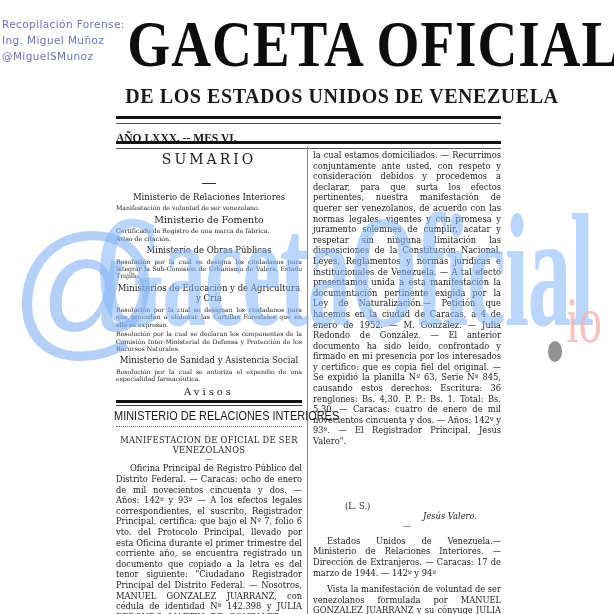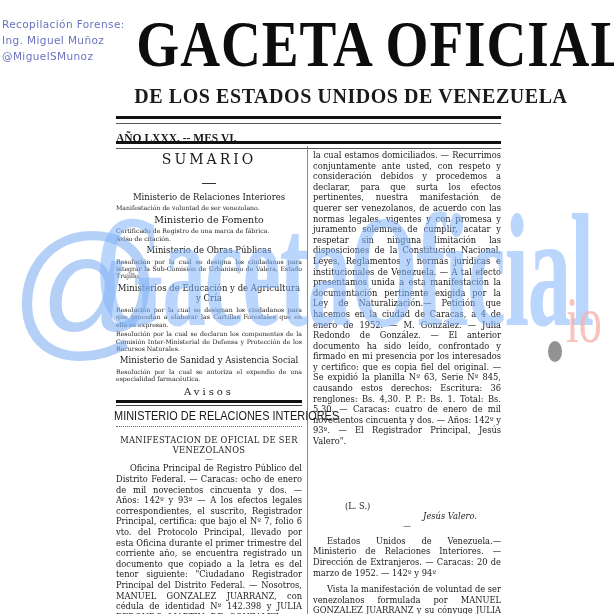--- a/index.html
+++ b/index.html
@@ -8,21 +8,21 @@
     background: #ffffff; color: #1a1a1a;
     font-family: "DejaVu Serif", "Liberation Serif", serif;
   }
   .credit {
     position: absolute; left: 2px; top: 16px; z-index: 5;
     font-family: "DejaVu Sans", "Liberation Sans", sans-serif;
     font-weight: normal; font-size: 10.5px; line-height: 16px;
     color: #6a72c0; letter-spacing: 0.4px;
   }
   .masthead {
-    position: absolute; left: 121px; top: 8px; width: 382px; text-align: center;
+    position: absolute; left: 112px; top: 8px; width: 382px; text-align: center;
   }
   .title {
     font-family: "Liberation Serif", "DejaVu Serif", serif;
     font-weight: bold; font-size: 60px; line-height: 68px; letter-spacing: 1px;
     transform: scaleX(0.92) scaleY(1.08); transform-origin: center top;
     color: #0d0d0d; white-space: nowrap;
   }
   .subtitle {
     font-family: "Liberation Serif", serif; font-weight: bold;
     font-size: 21.5px; line-height: 24px; margin-top: 8px; letter-spacing: 0.6px;
@@ -140,21 +140,21 @@
   <p class="ind">Oficina Principal de Registro Público del Distrito Federal. — Caracas: ocho de enero de mil novecientos cincuenta y dos. — Años: 142º y 93º — A los efectos legales correspondientes, el suscrito, Registrador Principal, certifica: que bajo el Nº 7, folio 6 vto. del Protocolo Principal, llevado por esta Oficina durante el primer trimestre del corriente año, se encuentra registrado un documento que copiado a la letra es del tenor siguiente: "Ciudadano Registrador Principal del Distrito Federal. — Nosotros, MANUEL GONZALEZ JUARRANZ, con cédula de identidad Nº 142.398 y JULIA REDONDO MARTIN DE GONZALEZ, con cédula de identidad Nº 142.302, nacidos ambos en Madrid (España), el día 5 de abril de 1915 y el 30 de julio de 1925, respectivamente, mayores de edad según la legislación de nuestro país, hijo legítimo el primero de Juan González López y de Antonia Juarranz Durante y la segunda de Cayetano Redondo Aceña y de Asunción Martín Tapia, todos ellos españoles.—Con medios lícitos de vida derivados de la profesión de contador del esposo. — Casados ante las Autoridades Civiles de la Villa de Saint Germain En Laye (Francia) el día 11 de julio de 1947, de cuyo matrimonio ha nacido una hija de nombre Margarita Alicia el día 13 de septiembre de 1951, en esta ciudad de Caracas, en</p>
 </div>
 
 <div class="col col-right">
   <p>la cual estamos domiciliados. — Recurrimos conjuntamente ante usted, con respeto y consideración debidos y procedemos a declarar, para que surta los efectos pertinentes, nuestra manifestación de querer ser venezolanos, de acuerdo con las normas legales, vigentes y con promesa y juramento solemnes de cumplir, acatar y respetar sin ninguna limitación las disposiciones de la Constitución Nacional, Leyes, Reglamentos y normas jurídicas e institucionales de Venezuela. — A tal efecto presentamos unida a esta manifestación la documentación pertinente exigida por la Ley de Naturalización.— Petición que hacemos en la ciudad de Caracas, a 4 de enero de 1952. — M. González. — Julia Redondo de González. — El anterior documento ha sido leído, confrontado y firmado en mi presencia por los interesados y certifico: que es copia fiel del original. — Se expidió la planilla Nº 63, Serie Nº 845, causando estos derechos: Escritura: 36 renglones: Bs. 4,30. P. P.: Bs. 1. Total: Bs. 5,30. — Caracas: cuatro de enero de mil novecientos cincuenta y dos. — Años: 142º y 93º. — El Registrador Principal, Jesús Valero".</p>
   <div style="height:8px"></div>
   <div class="ls">(L. S.)</div>
   <div class="sig-right">Jesús Valero.</div>
   <div class="dash">—</div>
   <div style="height:6px"></div>
-  <p class="ind">Estados Unidos de Venezuela.—Ministerio de Relaciones Interiores. — Dirección de Extranjeros. — Caracas: 20 de marzo de 1952. — 142º y 94º</p>
+  <p class="ind">Estados Unidos de Venezuela.—Ministerio de Relaciones Interiores. — Dirección de Extranjeros. — Caracas: 17 de marzo de 1944. — 142º y 94º</p>
   <div style="height:6px"></div>
   <p class="ind">Vista la manifestación de voluntad de ser venezolanos formulada por MANUEL GONZALEZ JUARRANZ y su cónyuge JULIA REDONDO DE GONZALEZ, naturales de Madrid, España; y por cuanto se han cumplido los requisitos exigidos por la Ley, el ciudadano Ministro ordena su publicación en la Gaceta Oficial de los Estados Unidos de Venezuela.</p>
 
 </div>
 
 <div class="wm-at">@</div>
 <div class="wm-text">GacetaOficial</div>
 <div class="wm-dot"></div>
 <div class="wm-io">io</div>
 

